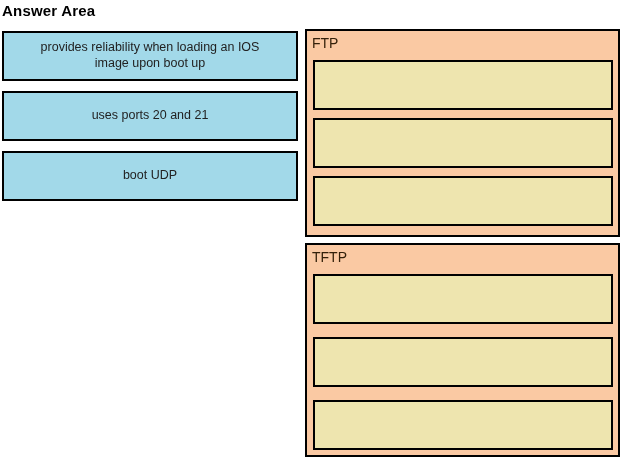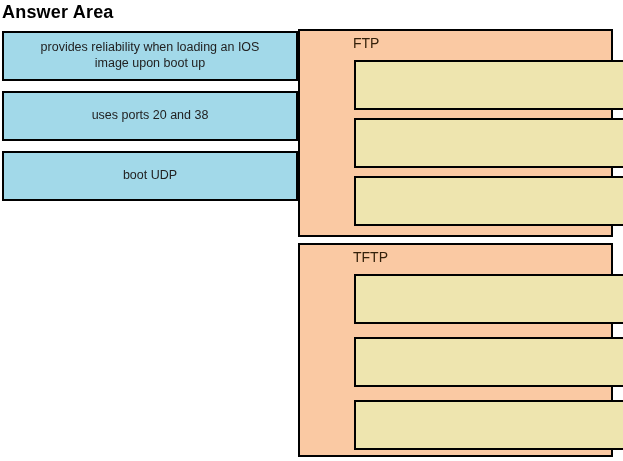--- a/index.html
+++ b/index.html
@@ -12,21 +12,21 @@
     position: relative;
     width: 623px;
     height: 461px;
     background: #ffffff;
     overflow: hidden;
   }
   .page-title {
     position: absolute;
     left: 2px;
     top: 2px;
-    font-size: 18px;
+    font-size: 15px;
     font-weight: bold;
     color: #000000;
     letter-spacing: 0.2px;
   }
   
   .tile-column {
     position: absolute;
     left: 2px;
     top: 31px;
     width: 296px;
@@ -47,25 +47,24 @@
     font-size: 12.5px;
     color: #222222;
     line-height: 1.25;
     padding: 16px 28px;
     cursor: move;
   }
   
   .drop-zone {
     position: absolute;
     box-sizing: border-box;
-    left: 298px;
+    left: 305px;
     width: 315px;
     background: #fac9a3;
     border: 2px solid #000000;
-    padding-left: 48px;
   }
   #zone-ftp  { top: 29px;  height: 208px; }
   #zone-tftp { top: 243px; height: 214px; }
   .zone-label {
     box-sizing: border-box;
     height: 27px;
     padding: 4px 0 0 5px;
     font-size: 14px;
     color: #33200a;
   }
@@ -87,21 +86,21 @@
 
 <div id="canvas">
 
   <div class="page-title">Answer Area</div>
 
   <div class="tile-column">
     <div class="tile">
       <span>provides reliability when loading an IOS image upon boot up</span>
     </div>
     <div class="tile">
-      <span>uses ports 20 and 38</span>
+      <span>uses ports 20 and 21</span>
     </div>
     <div class="tile">
       <span>boot UDP</span>
     </div>
   </div>
 
   <div class="drop-zone" id="zone-ftp">
     <div class="zone-label">FTP</div>
     <div class="drop-slot first"></div>
     <div class="drop-slot"></div>

